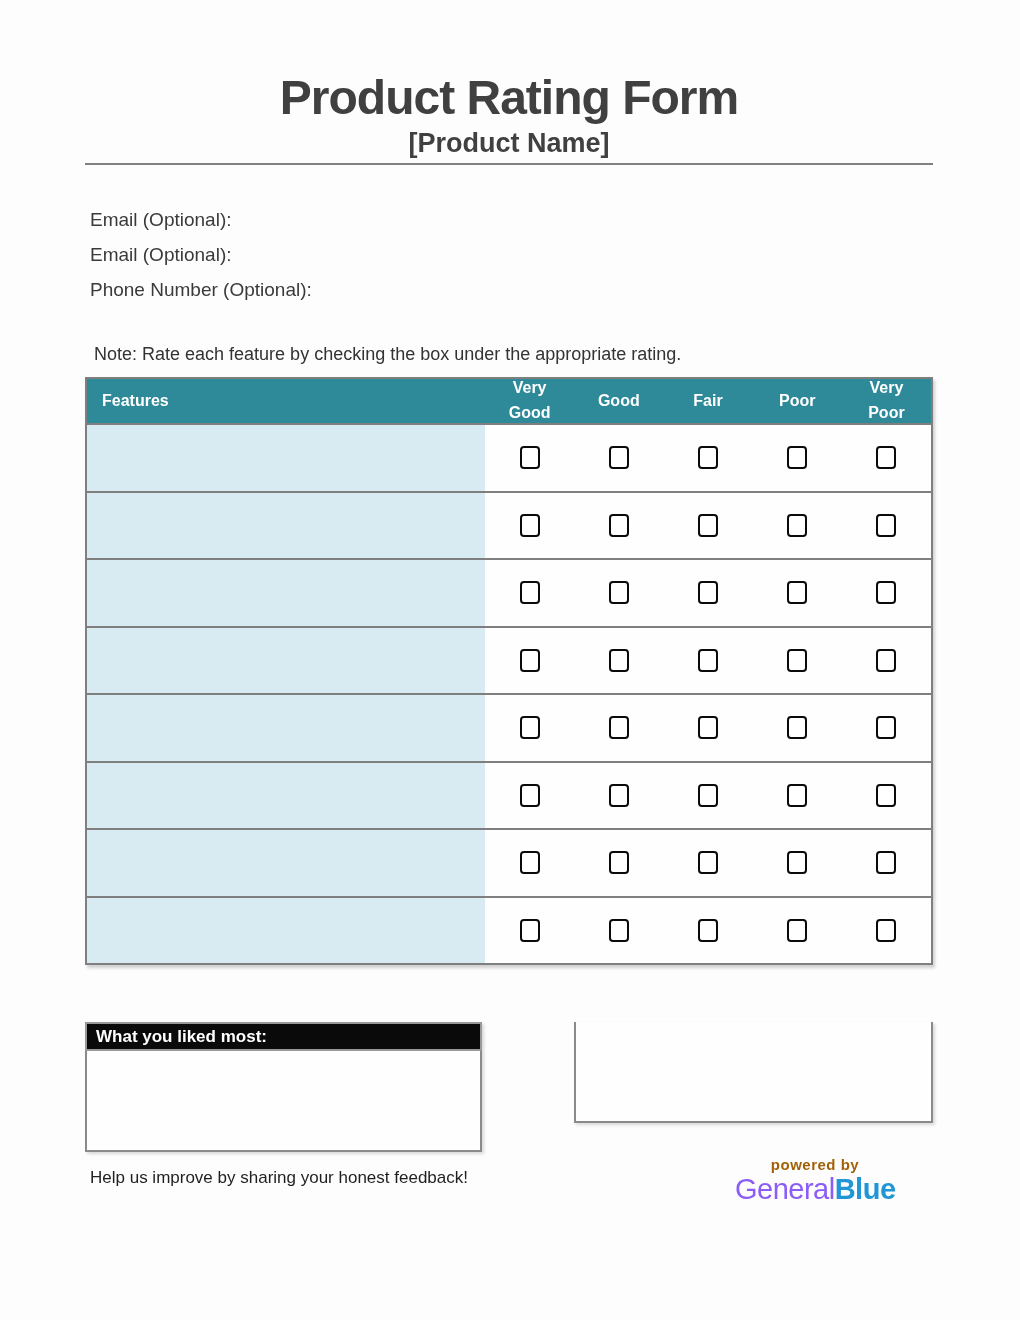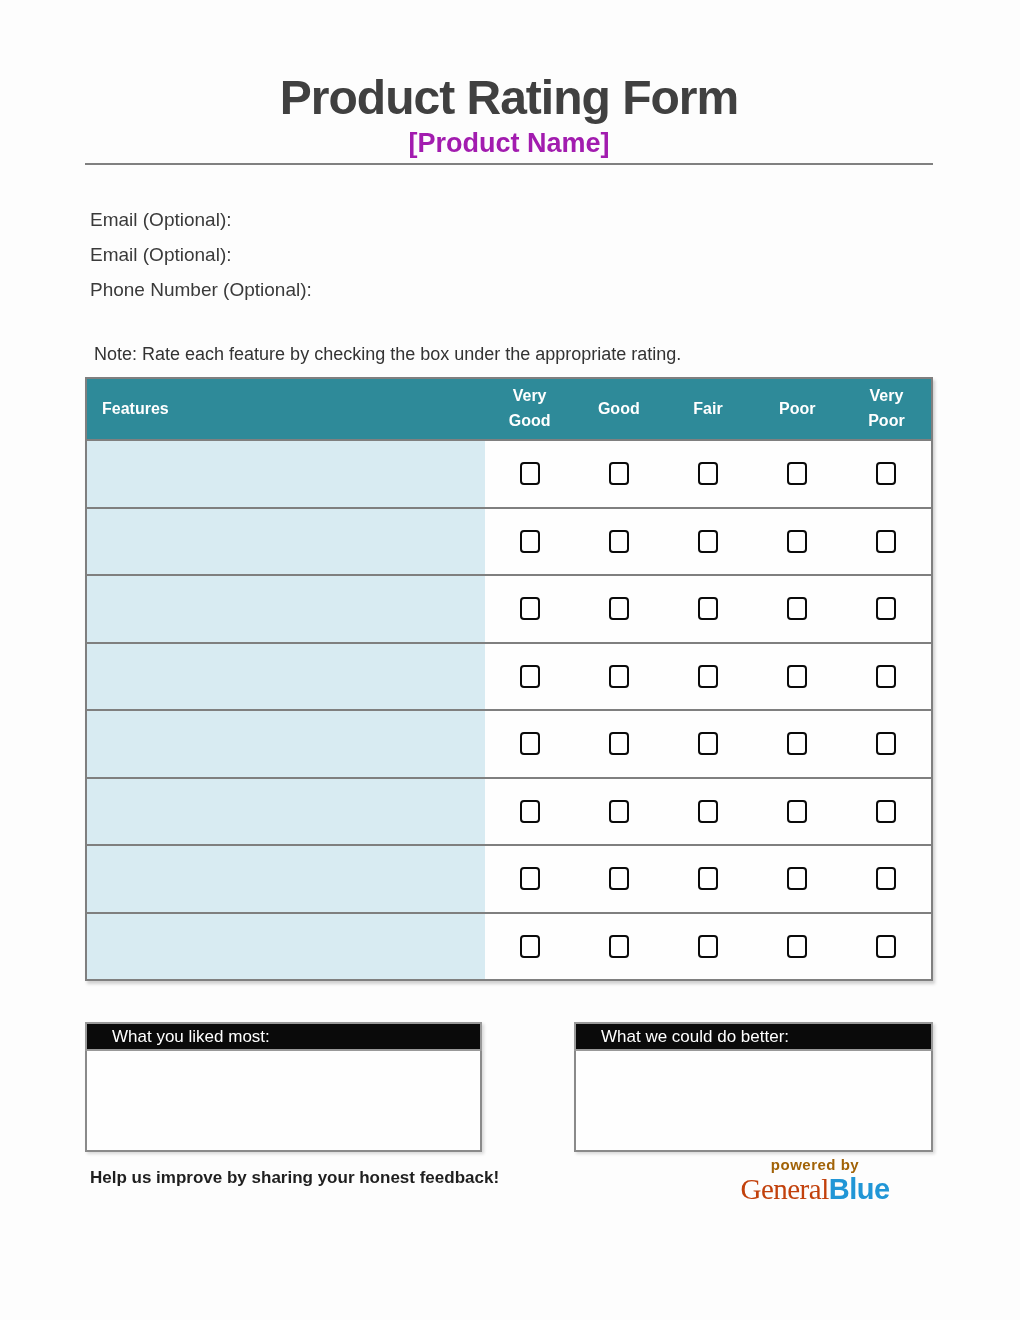--- a/index.html
+++ b/index.html
@@ -9,63 +9,63 @@
     font-family:"Liberation Sans", sans-serif;
     color:#3a3a3a;
     position:relative;
     overflow:hidden;
   }
   .page{position:absolute;inset:0;}
 
   
   .form-header{position:absolute;top:70px;left:85px;width:848px;text-align:center;}
   .form-title{margin:0;font-size:48px;line-height:56px;font-weight:700;color:#404040;letter-spacing:-1px;}
-  .form-subtitle{margin:0;font-size:27px;line-height:34px;font-weight:700;color:#a21caf;}
+  .form-subtitle{margin:0;font-size:27px;line-height:34px;font-weight:700;color:#404040;}
   .title-rule{position:absolute;top:163px;left:85px;width:848px;border-top:2px solid #808080;}
 
   
   .contact{position:absolute;top:202px;left:90px;font-size:19px;color:#3a3a3a;}
   .contact .field-label{line-height:35px;}
 
   
   .note{position:absolute;top:340px;left:90px;margin:4px;font-size:18px;color:#333;}
 
   
   .rating-table{
     position:absolute;top:377px;left:85px;width:848px;
     border:2px solid var(--border-gray,#7f7f7f);
     box-sizing:border-box;background:#fff;
     box-shadow:2px 3px 3px rgba(0,0,0,0.18);
   }
-  .t-header{display:flex;height:60px;background:var(--accent-teal,#2e8a99);color:#fff;}
+  .t-header{display:flex;height:44px;background:var(--accent-teal,#2e8a99);color:#fff;}
   .t-feature-h{width:398px;box-sizing:border-box;display:flex;align-items:center;
     padding-left:15px;font-size:16px;font-weight:700;}
   .t-rate-h{flex:1;display:flex;align-items:center;justify-content:center;text-align:center;
     font-size:16px;font-weight:700;line-height:1.55;padding:0 14px;box-sizing:border-box;}
   .trow{display:flex;height:65.5px;border-top:2px solid var(--border-gray,#7f7f7f);}
   .tfeature{width:398px;box-sizing:border-box;background:var(--feature-blue,#d8ebf2);}
   .tcell{flex:1;display:flex;align-items:center;justify-content:center;background:#fefefe;}
   .checkbox{width:16px;height:19px;border:2.5px solid #0a0a0a;border-radius:4px;background:#fff;}
 
   
   .comment-box{position:absolute;top:1022px;box-shadow:2px 2px 3px rgba(0,0,0,0.15);}
   .comment-box.left{left:85px;width:397px;}
   .comment-box.right{left:574px;width:359px;}
   .cb-title{height:29px;box-sizing:border-box;background:var(--black-bar,#0a0a0a);
-    border:2px solid #999;display:flex;align-items:center;padding-left:25px;
-    color:#fff;font-size:17px;font-weight:400;}
+    border:2px solid #999;display:flex;align-items:center;padding-left:9px;
+    color:#fff;font-size:17px;font-weight:700;}
   .cb-content{height:101px;box-sizing:border-box;background:#fefefe;
     border:2px solid #8a8a8a;border-top:none;font-size:16px;color:#333;padding:4px 8px;}
 
   
-  .footer-msg{position:absolute;top:1168px;left:90px;margin:0;font-size:17px;color:#1f1f1f;font-weight:bold;}
+  .footer-msg{position:absolute;top:1168px;left:90px;margin:0;font-size:17px;color:#1f1f1f;}
   .logo{position:absolute;top:1157px;left:735px;width:160px;text-align:center;line-height:1;}
   .logo .powered{font-size:15px;color:#a16207;letter-spacing:0.5px;margin-bottom:3px;font-weight:bold;}
   .logo .brand{font-size:29px;letter-spacing:-0.5px;}
-  .logo .brand .g{color:#c2410c;font-family:Liberation Serif, serif;}
+  .logo .brand .g{color:#8b5cf6;}
   .logo .brand .b{color:var(--brand-blue,#2196d6);font-weight:bold;}
 </style>
 </head>
 <body>
 
 <div class="page">
 
   <header class="form-header">
     <h1 class="form-title">Product Rating Form</h1>
     <div class="form-subtitle">[Product Name]</div>
@@ -236,21 +236,20 @@
         </div>
       </div>
   </div>
 
   <div class="comment-box left">
     <div class="cb-title">What you liked most:</div>
     <div class="cb-content"></div>
   </div>
 
   <div class="comment-box right">
-    <div class="cb-title">What we could do better:</div>
     <div class="cb-content"></div>
   </div>
 
   <p class="footer-msg">Help us improve by sharing your honest feedback!</p>
 
   <div class="logo">
     <div class="powered">powered by</div>
     <div class="brand"><span class="g">General</span><span class="b">Blue</span></div>
   </div>
 

